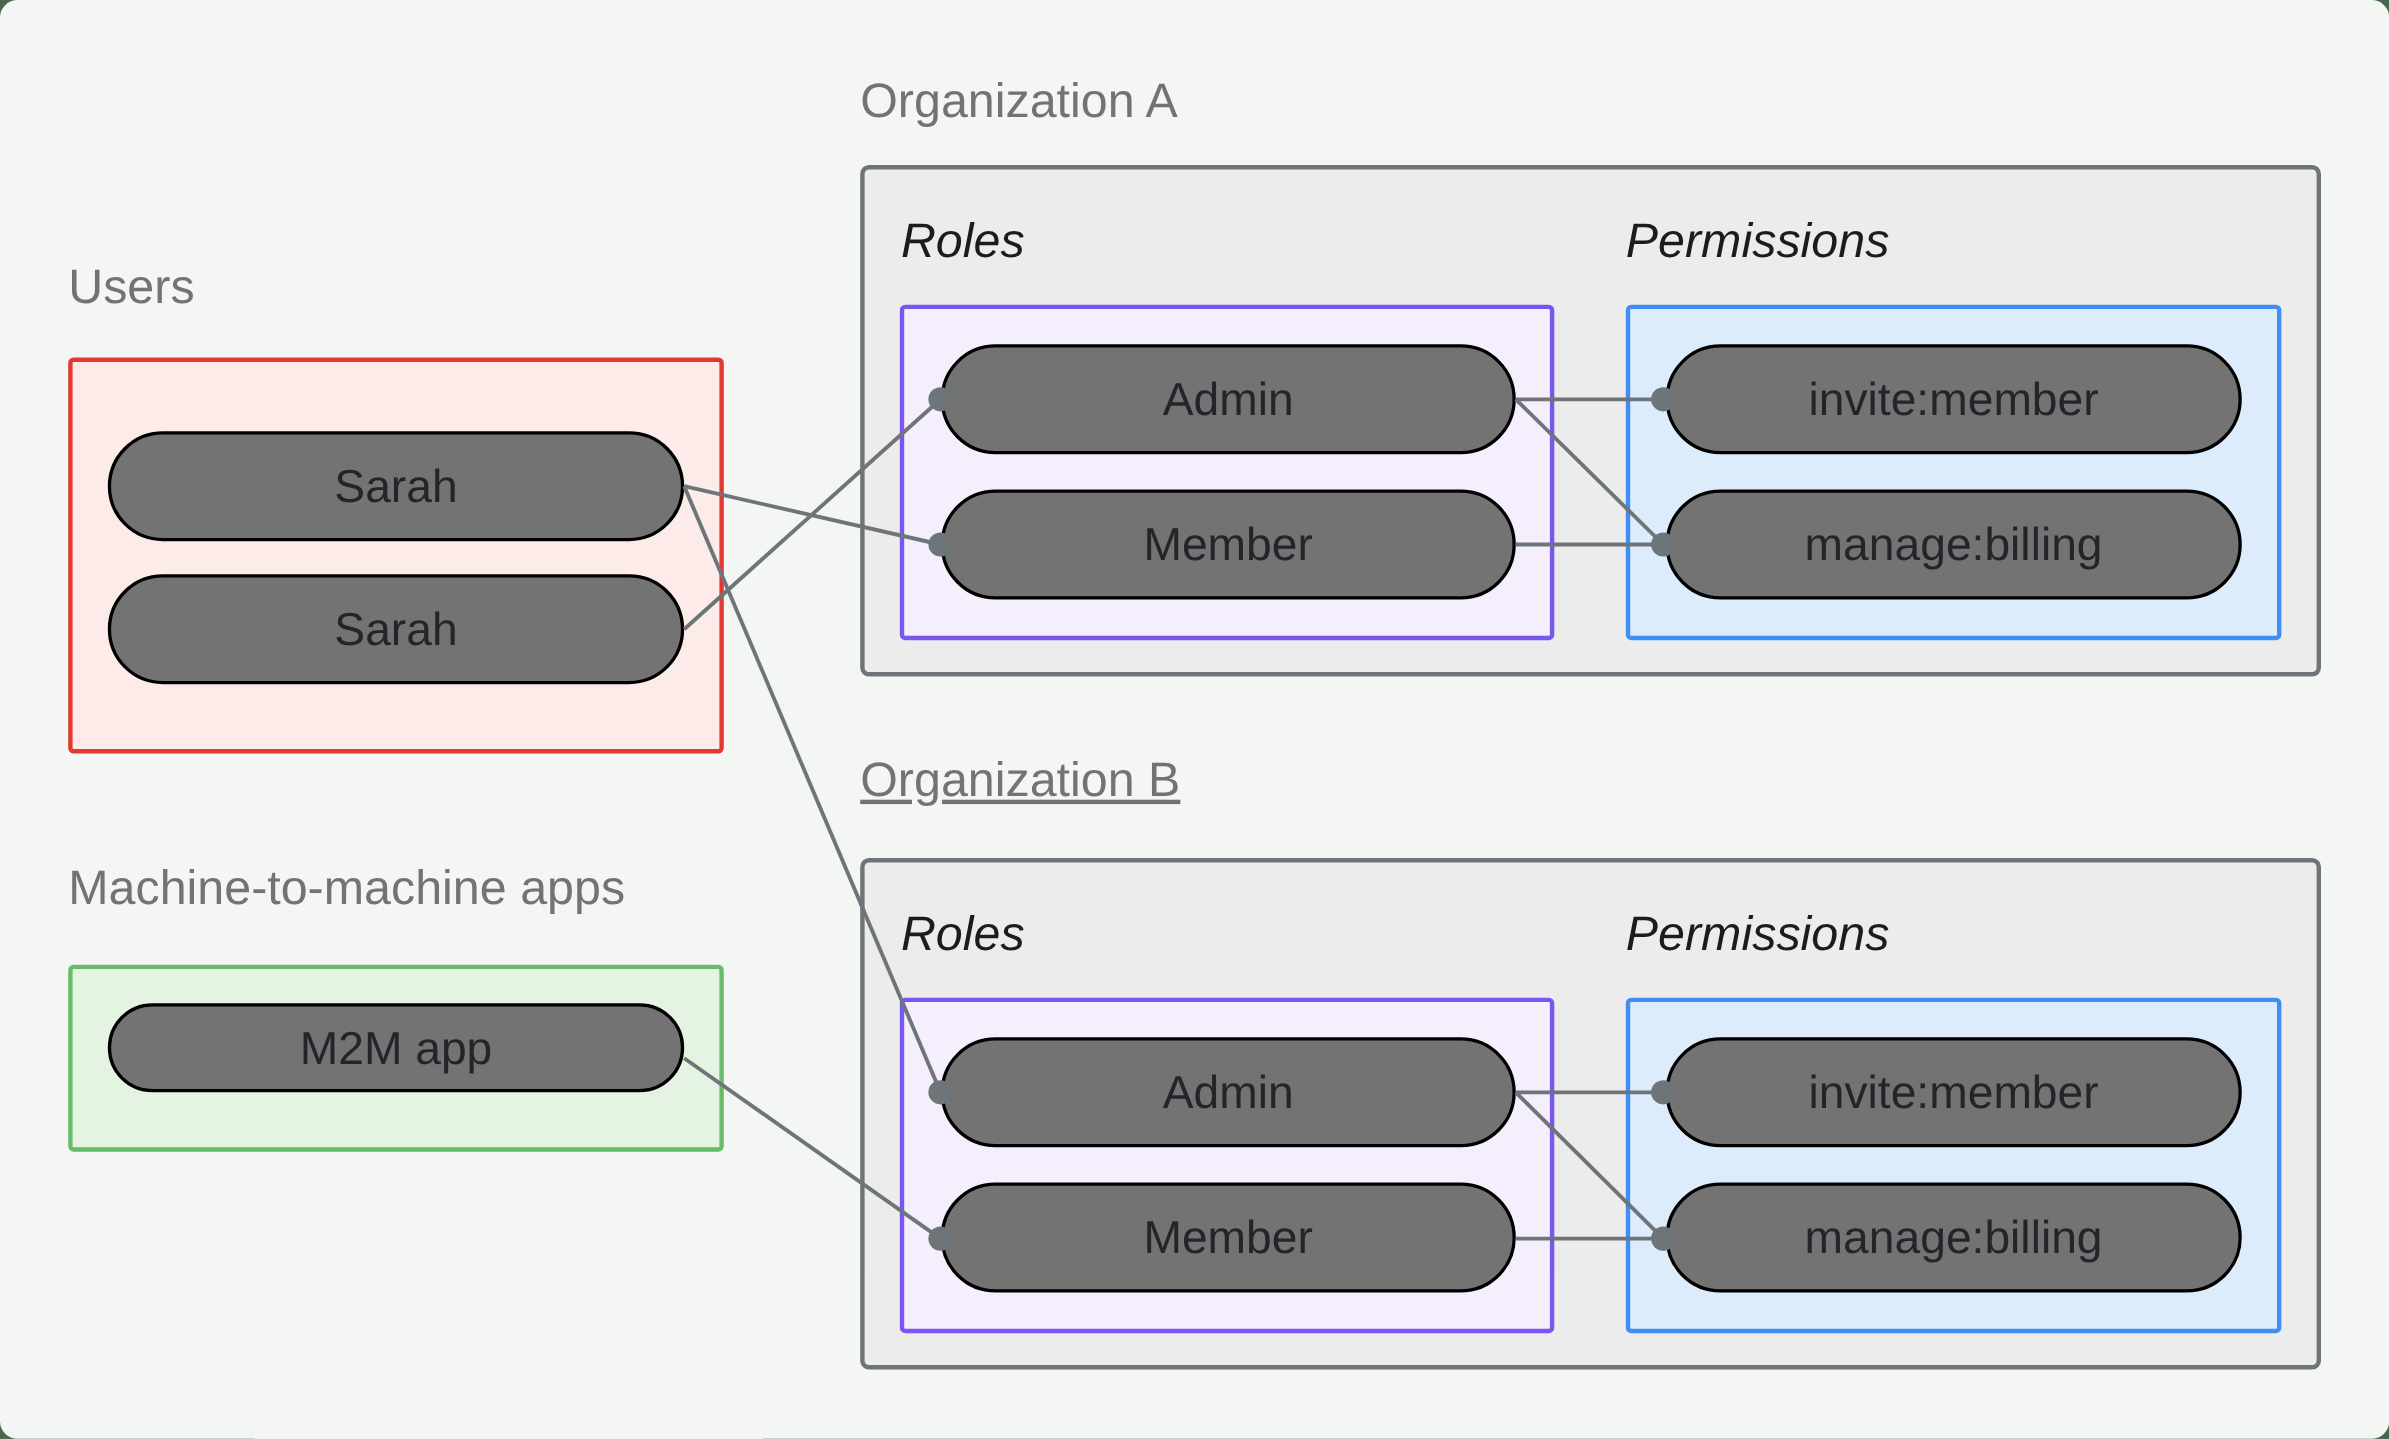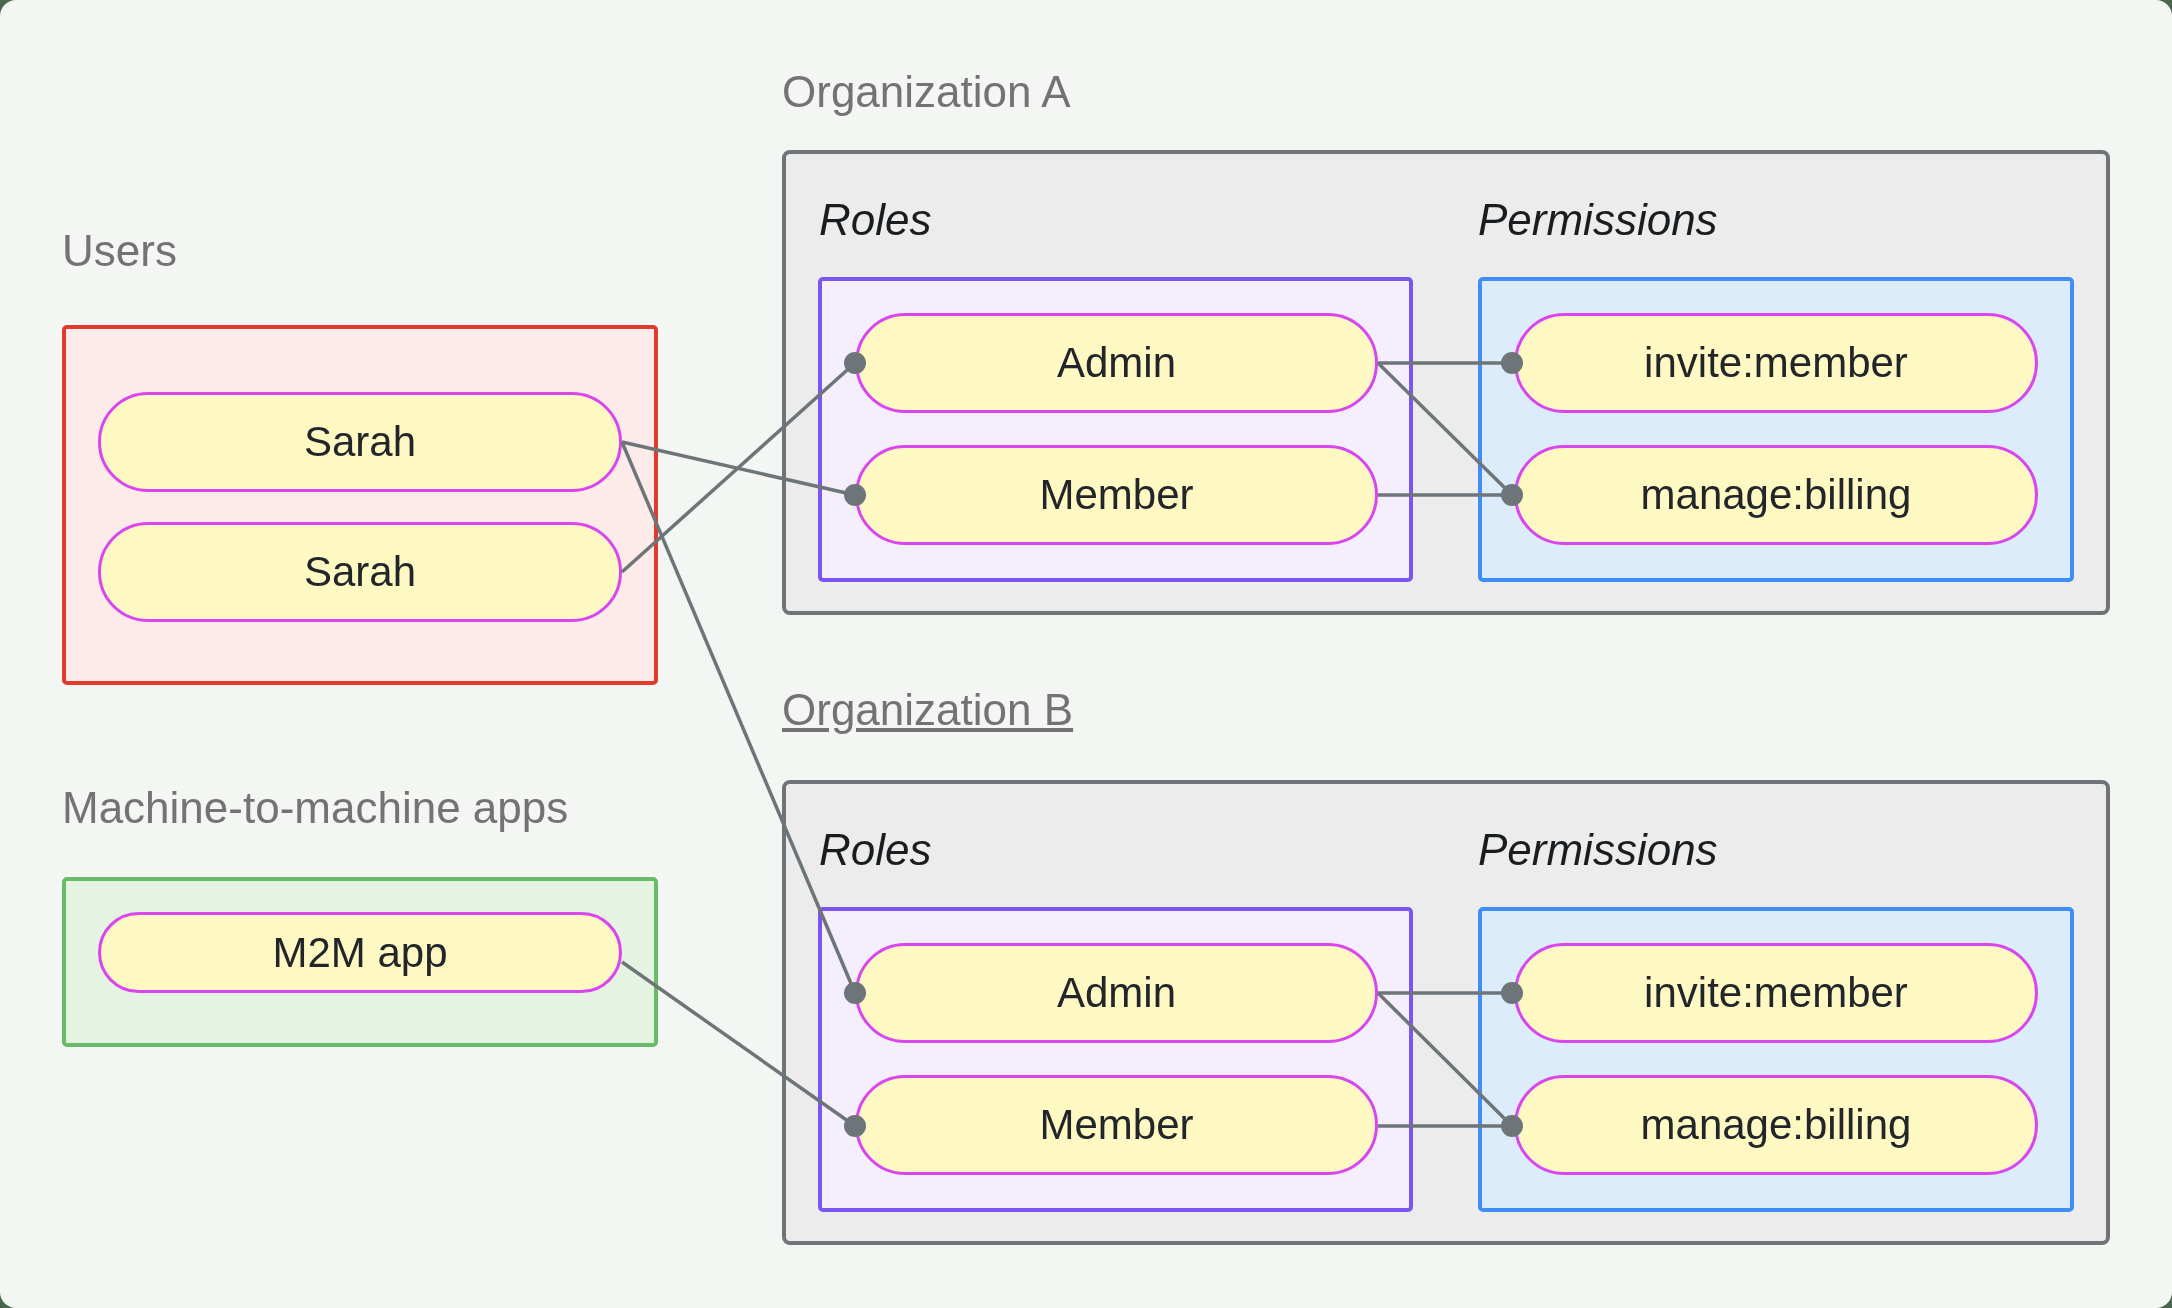--- a/index.html
+++ b/index.html
@@ -41,22 +41,22 @@
     border-radius: 5px;
   }
   .users-box   { border: 4px solid #e23a2e; background: #fcebe9; }
   .m2m-box     { border: 4px solid #68bb68; background: #e5f3e3; }
   .org-box     { border: 4px solid #6e7477; background: #ececec; border-radius: 8px; }
   .roles-box   { border: 4px solid #7a55f0; background: #f5eefc; }
   .perms-box   { border: 4px solid #3f8df5; background: #dcecfb; }
   .pill {
     position: absolute;
     box-sizing: border-box;
-    background: #fef9c3;
-    border: 3px solid #d946ef;
+    background: #737373;
+    border: 3px solid #000000;
     border-radius: 999px;
     display: flex;
     align-items: center;
     justify-content: center;
     font-size: 42px;
     font-weight: 400;
     color: #22262a;
     white-space: nowrap;
   }
   .edges {
@@ -66,21 +66,21 @@
     pointer-events: none;
   }
   .edge { stroke: #6e7578; stroke-width: 3.5; fill: none; }
   .edge-dot { fill: #6e7578; stroke: none; }
 </style>
 </head>
 <body>
 
 <div class="card">
 
-  <div class="group-label" style="left:62px; top:229px;">Users</div>
+  <div class="group-label" style="left:62px; top:239px;">Users</div>
   <div class="box users-box" style="left:62px; top:325px; width:596px; height:360px;"></div>
   <div class="pill" style="left:98px; top:392px; width:524px; height:100px;">Sarah</div>
   <div class="pill" style="left:98px; top:522px; width:524px; height:100px;">Sarah</div>
 
   <div class="group-label" style="left:62px; top:786px;">Machine-to-machine apps</div>
   <div class="box m2m-box" style="left:62px; top:877px; width:596px; height:170px;"></div>
   <div class="pill" style="left:98px; top:912px; width:524px; height:81px;">M2M app</div>
 
   <div class="group-label" style="left:782px; top:70px;">Organization A</div>
   <div class="box org-box" style="left:782px; top:150px; width:1328px; height:465px;"></div>

